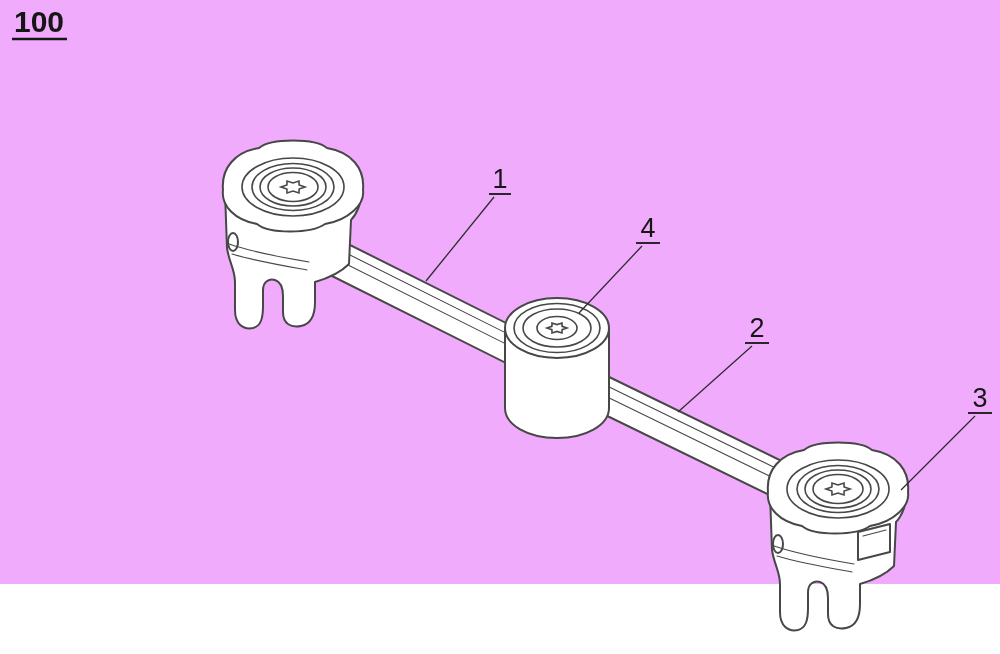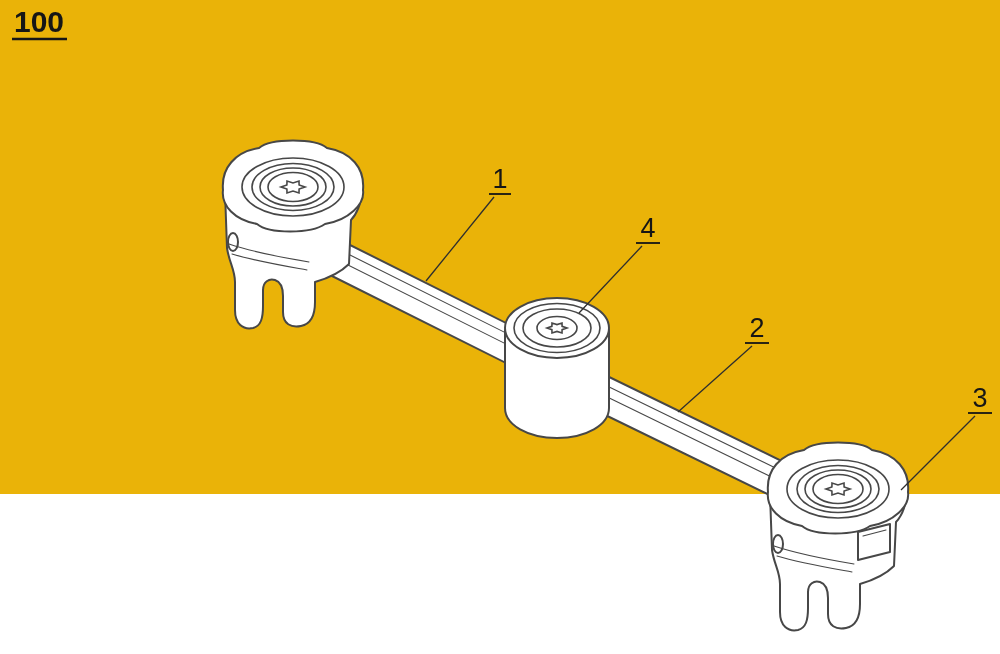--- a/index.html
+++ b/index.html
@@ -7,22 +7,22 @@
     padding: 0;
     background: #ffffff;
     width: 1000px;
     height: 654px;
     overflow: hidden;
     font-family: "Liberation Sans", sans-serif;
   }
   .stage {
     position: relative;
     width: 1000px;
-    height: 494px;
-    background: #eab308;
+    height: 584px;
+    background: #f0abfc;
   }
   svg { display: block; }
   .part {
     fill: #ffffff;
     stroke: #474747;
     stroke-width: 2;
     stroke-linejoin: round;
     stroke-linecap: round;
   }
   .ring {

